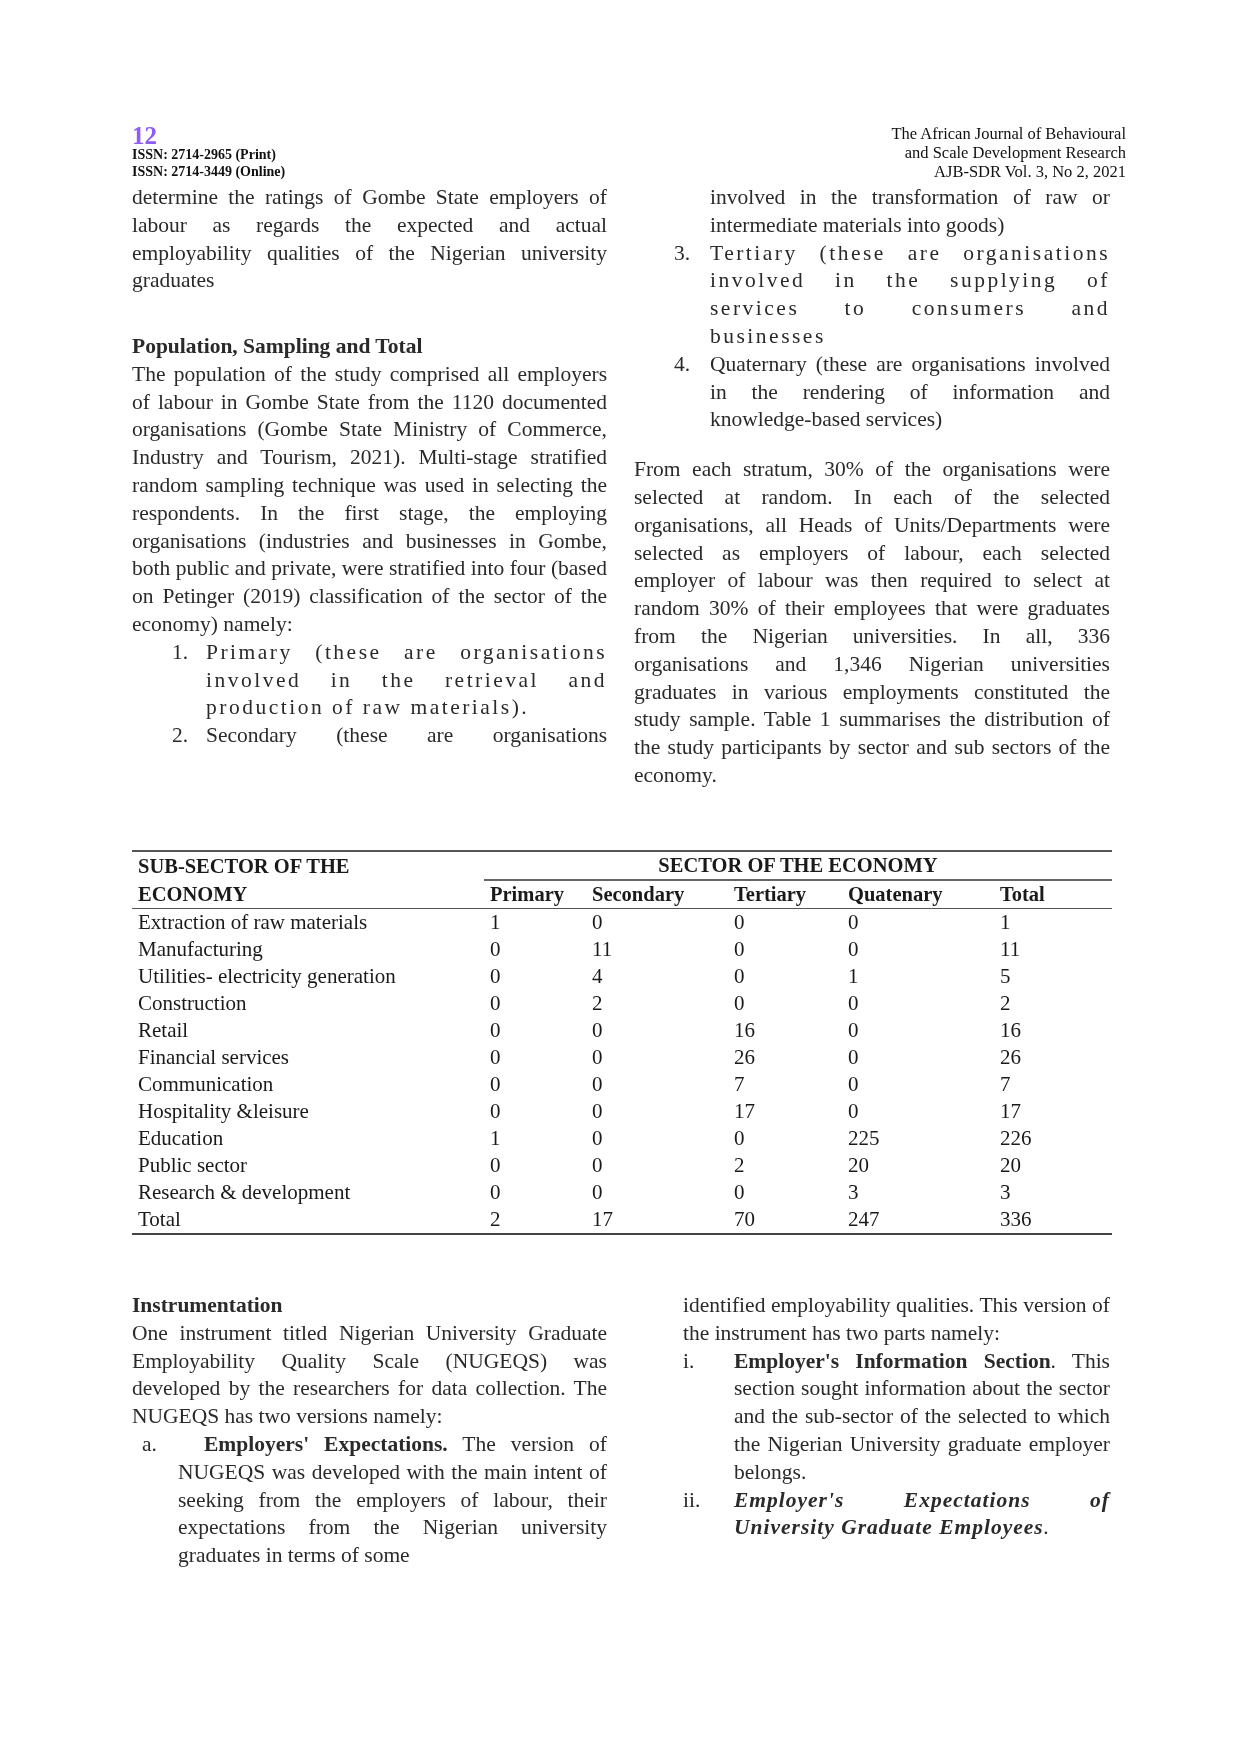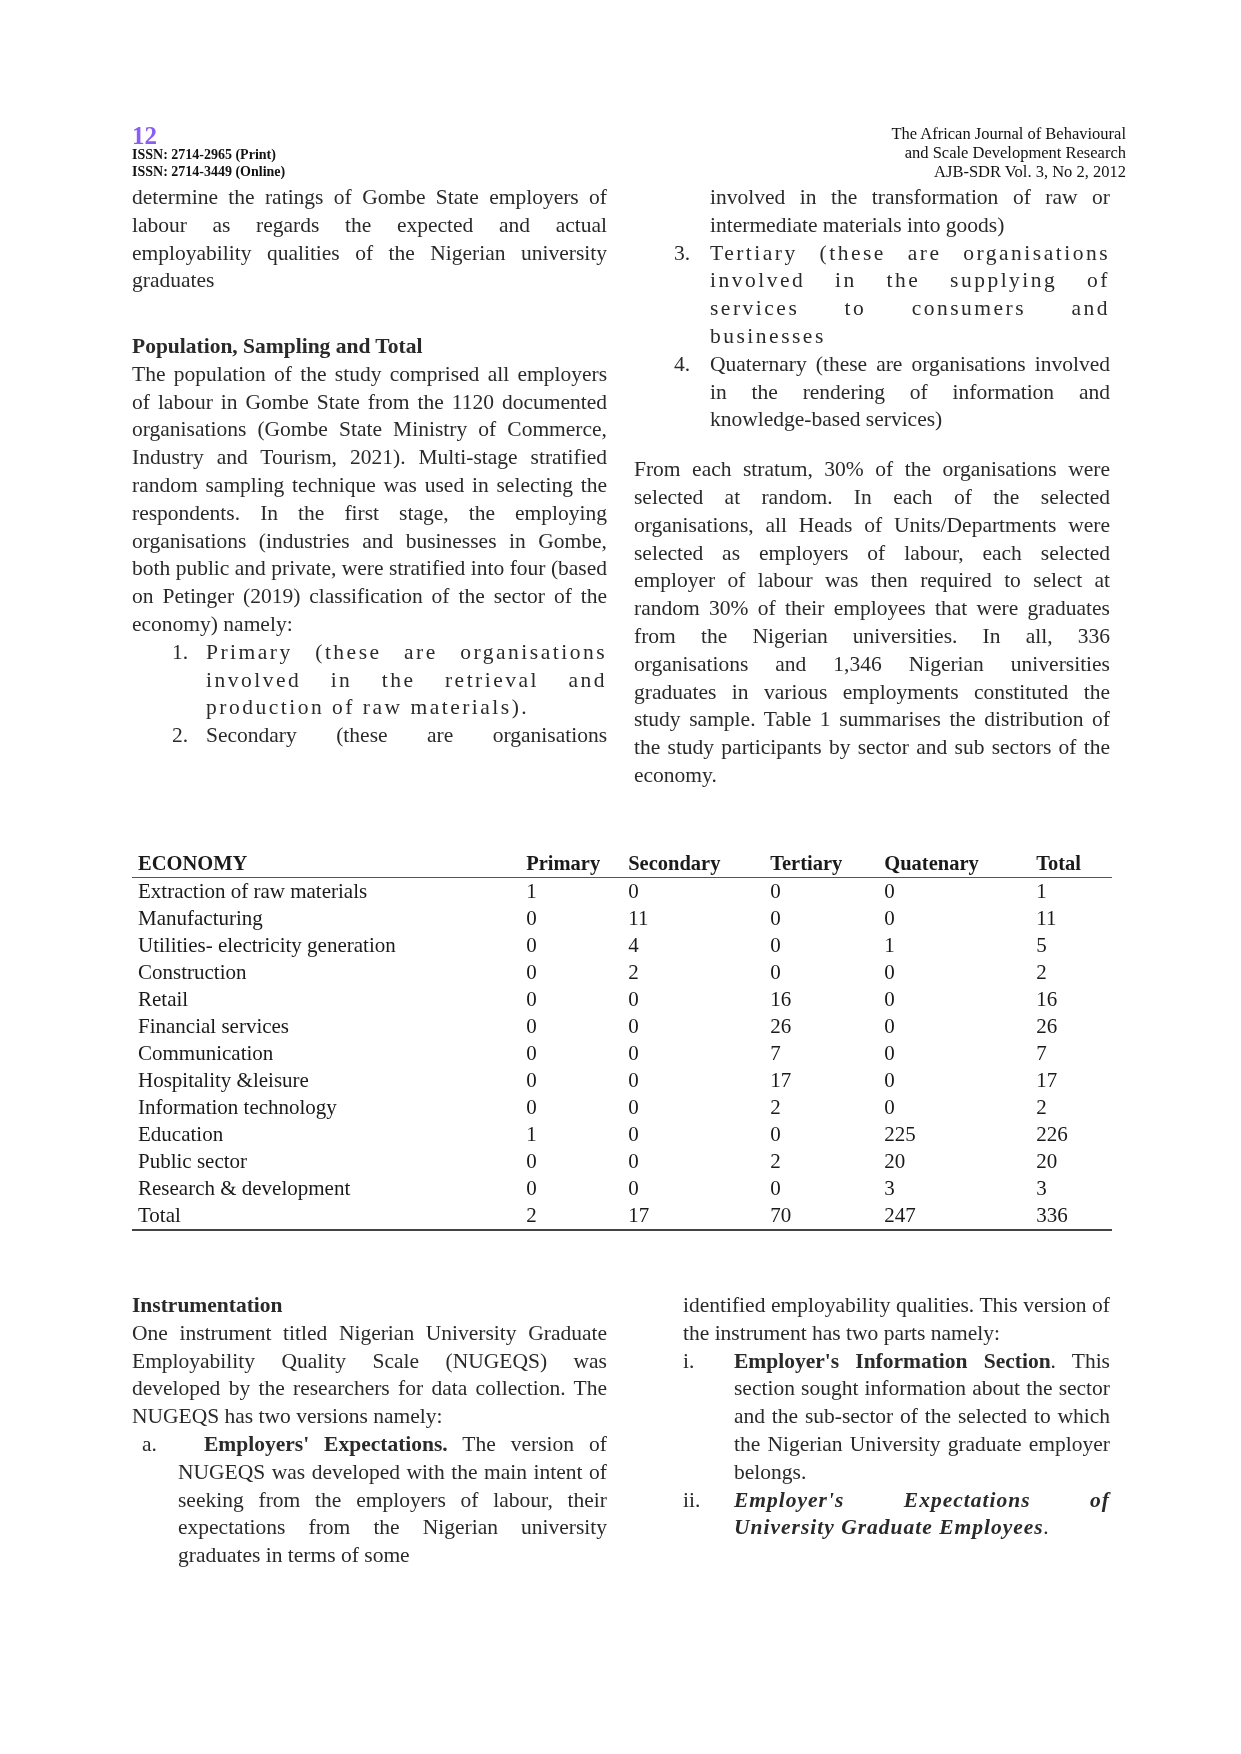--- a/index.html
+++ b/index.html
@@ -27,21 +27,21 @@
     .center { text-align: center !important; }
   </style>
 </head>
 <body>
 
 <div class="abs page-num">12</div>
 <div class="abs issn" style="top:146px;">ISSN: 2714-2965 (Print)</div>
 <div class="abs issn" style="top:163px;">ISSN: 2714-3449 (Online)</div>
 <div class="abs journal" style="top:124px;">The African Journal of Behavioural</div>
 <div class="abs journal" style="top:143px;">and Scale Development Research</div>
-<div class="abs journal" style="top:162px;">AJB-SDR Vol. 3, No 2, 2012</div>
+<div class="abs journal" style="top:162px;">AJB-SDR Vol. 3, No 2, 2021</div>
 
 <div class="col" style="left:132px; top:184px; width:475px;">
   <p>determine the ratings of Gombe State employers of labour   as regards the expected and actual employability qualities of the Nigerian university graduates</p>
   <div class="gap"></div>
   <div class="gap" style="height:10px;"></div>
   <p class="h">Population, Sampling and Total</p>
   <p>The population of the study comprised all employers of labour in Gombe State from the 1120 documented organisations (Gombe State Ministry of Commerce, Industry and Tourism, 2021). Multi-stage stratified random sampling technique was used in selecting the respondents. In the first stage, the employing organisations (industries and businesses in Gombe, both public and private, were stratified into four (based on Petinger (2019) classification of the sector of the economy) namely:</p>
   <div class="li" style="padding-left:74px;">
     <span class="num" style="left:40px;">1.</span>
     <p class="wide">Primary (these are organisations involved in the retrieval and production of raw materials).</p>
@@ -63,20 +63,24 @@
   <div class="li" style="padding-left:76px;">
     <span class="num" style="left:40px;">4.</span>
     <p>Quaternary (these are organisations involved in the rendering of information and knowledge-based services)</p>
   </div>
   <div class="gap" style="height:22px;"></div>
   <p>From each stratum, 30% of the organisations were selected at random. In each of the selected organisations, all Heads of Units/Departments were selected as employers of labour, each selected employer of labour was then required to select at random 30% of their employees that were graduates from the Nigerian universities. In all, 336 organisations and 1,346 Nigerian universities graduates in various employments constituted the study sample. Table 1 summarises the distribution of the study participants by sector and sub sectors of the economy.</p>
 </div>
 
 <table class="t">
   <tbody>
+      <tr class="topline">
+    <th style="width:340px;">SUB-SECTOR OF THE</th>
+    <th colspan="5" class="center midline">SECTOR OF THE ECONOMY</th>
+  </tr>
   <tr style="border-bottom:1.5px solid #555;">
     <th>ECONOMY</th>
     <th style="width:90px;">Primary</th>
     <th style="width:130px;">Secondary</th>
     <th style="width:102px;">Tertiary</th>
     <th style="width:140px;">Quatenary</th>
     <th>Total</th>
   </tr>
   <tr>
         <td>Extraction of raw materials</td>
@@ -136,28 +140,20 @@
       </tr>
   <tr>
         <td>Hospitality &amp;leisure</td>
         <td>0</td>
         <td>0</td>
         <td>17</td>
         <td>0</td>
         <td>17</td>
       </tr>
   <tr>
-        <td>Information technology</td>
-        <td>0</td>
-        <td>0</td>
-        <td>2</td>
-        <td>0</td>
-        <td>2</td>
-      </tr>
-  <tr>
         <td>Education</td>
         <td>1</td>
         <td>0</td>
         <td>0</td>
         <td>225</td>
         <td>226</td>
       </tr>
   <tr>
         <td>Public sector</td>
         <td>0</td>

